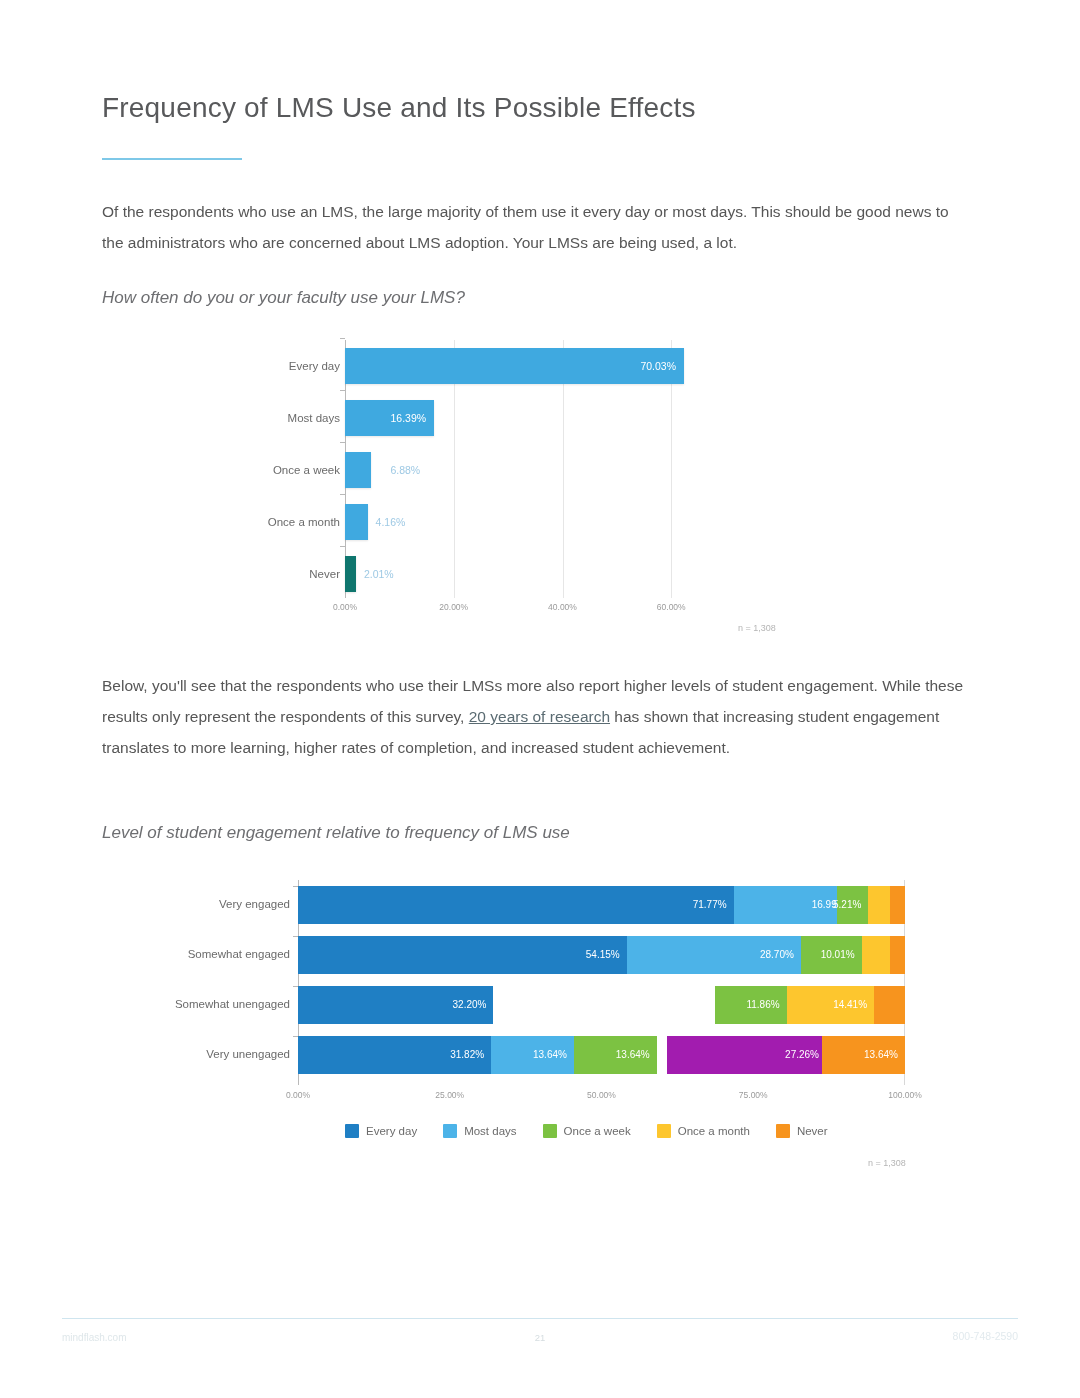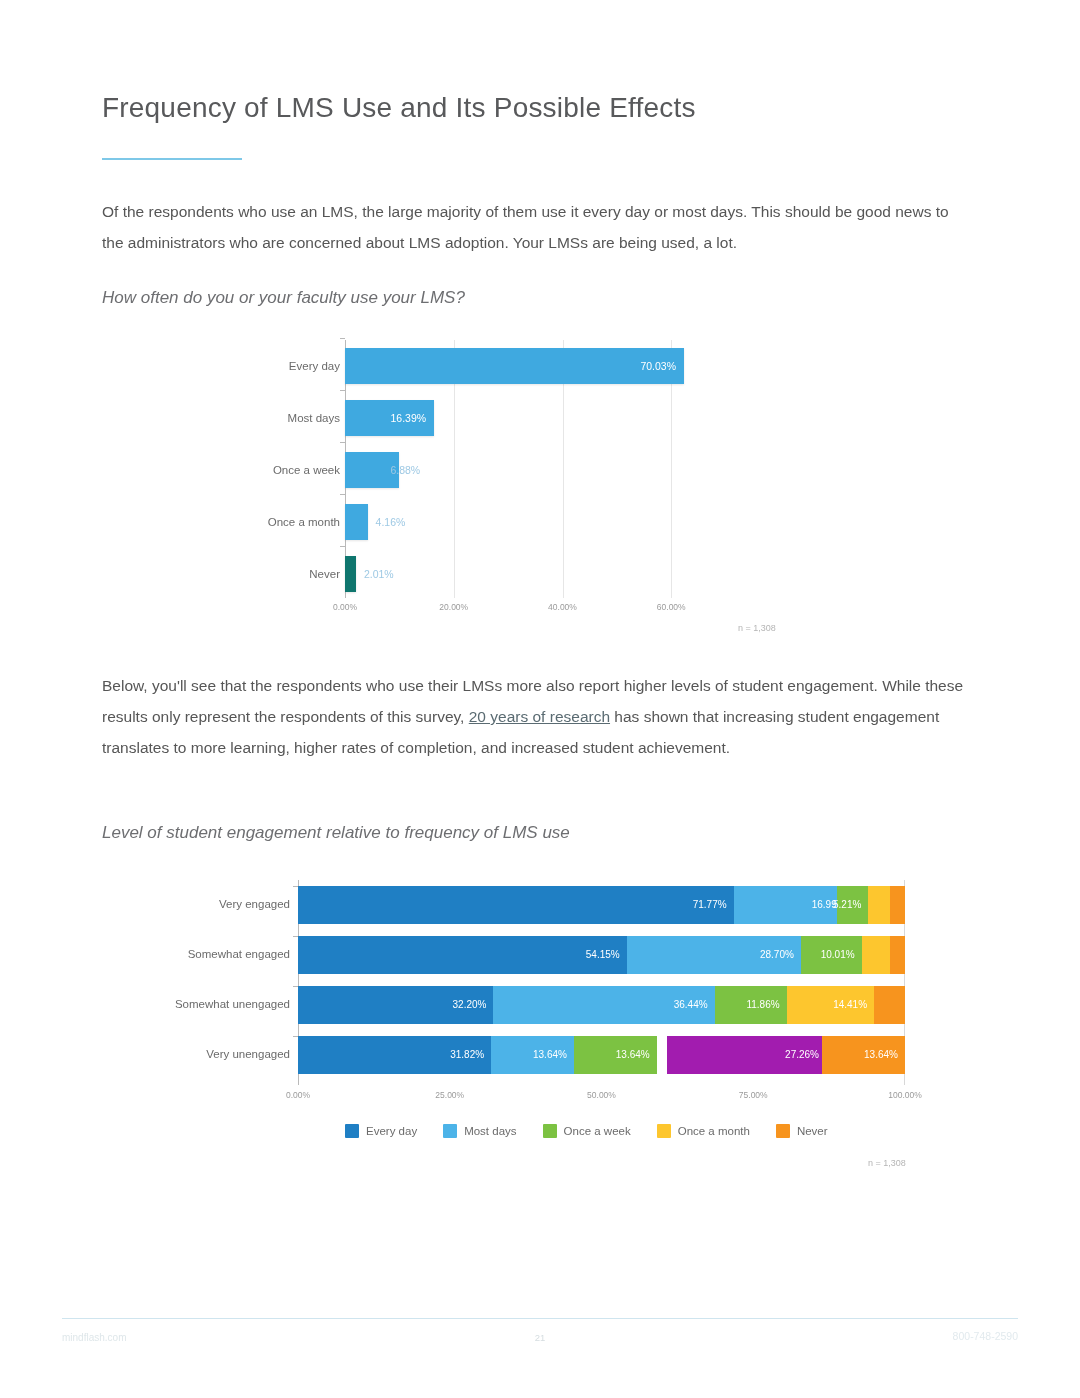--- a/index.html
+++ b/index.html
@@ -138,21 +138,21 @@
       <div id="c1-bars">
           <div class="c1-tickmark" style="top: -2px;"></div>
           <div class="c1-bar" style="top: 8px; left: 0px; width: 339px; background: rgb(63, 169, 224);">
             <div class="c1-val">70.03%</div>
           </div>
           <div class="c1-tickmark" style="top: 50px;"></div>
           <div class="c1-bar" style="top: 60px; left: 0px; width: 89.1206px; background: rgb(63, 169, 224);">
             <div class="c1-val">16.39%</div>
           </div>
           <div class="c1-tickmark" style="top: 102px;"></div>
-          <div class="c1-bar" style="top: 112px; left: 0px; width: 54px; background: rgb(63, 169, 224);">
+          <div class="c1-bar" style="top: 112px; left: 0px; width: 26px; background: rgb(63, 169, 224);">
             <div class="c1-val outside" style="left: 45.41px; right: auto;">6.88%</div>
           </div>
           <div class="c1-tickmark" style="top: 154px;"></div>
           <div class="c1-bar" style="top: 164px; left: 0px; width: 22.62px; background: rgb(63, 169, 224);">
             <div class="c1-val outside" style="left: 30.62px; right: auto;">4.16%</div>
           </div>
           <div class="c1-tickmark" style="top: 206px;"></div>
           <div class="c1-bar" style="top: 216px; left: 0px; width: 10.9294px; background: #0f766e;">
             <div class="c1-val outside" style="left: 18.9294px; right: auto;">2.01%</div>
           </div>
@@ -208,23 +208,20 @@
               <span>10.01%</span>
             </div>
             <div class="c2-seg" style="left: 563.66px; width: 28.1041px; background: rgb(253, 198, 46);"></div>
             <div class="c2-seg" style="left: 591.764px; width: 15.2357px; background: rgb(247, 148, 30);"></div>
           </div>
           <div class="c2-row" style="top: 106px;">
             <div class="c2-tick" style="top: 0px;"></div>
             <div class="c2-seg" style="left: 0px; width: 195.454px; background: rgb(31, 127, 196);">
               <span>32.20%</span>
             </div>
-            <div class="c2-seg" style="left: 195.454px; width: 221.191px; background: rgb(76, 179, 232);">
-              <span>36.44%</span>
-            </div>
             <div class="c2-seg" style="left: 416.645px; width: 71.9902px; background: rgb(124, 194, 66);">
               <span>11.86%</span>
             </div>
             <div class="c2-seg" style="left: 488.635px; width: 87.4687px; background: rgb(253, 198, 46);">
               <span>14.41%</span>
             </div>
             <div class="c2-seg" style="left: 576.104px; width: 30.8963px; background: rgb(247, 148, 30);"></div>
           </div>
           <div class="c2-row" style="top: 156px;">
             <div class="c2-tick" style="top: 0px;"></div>

